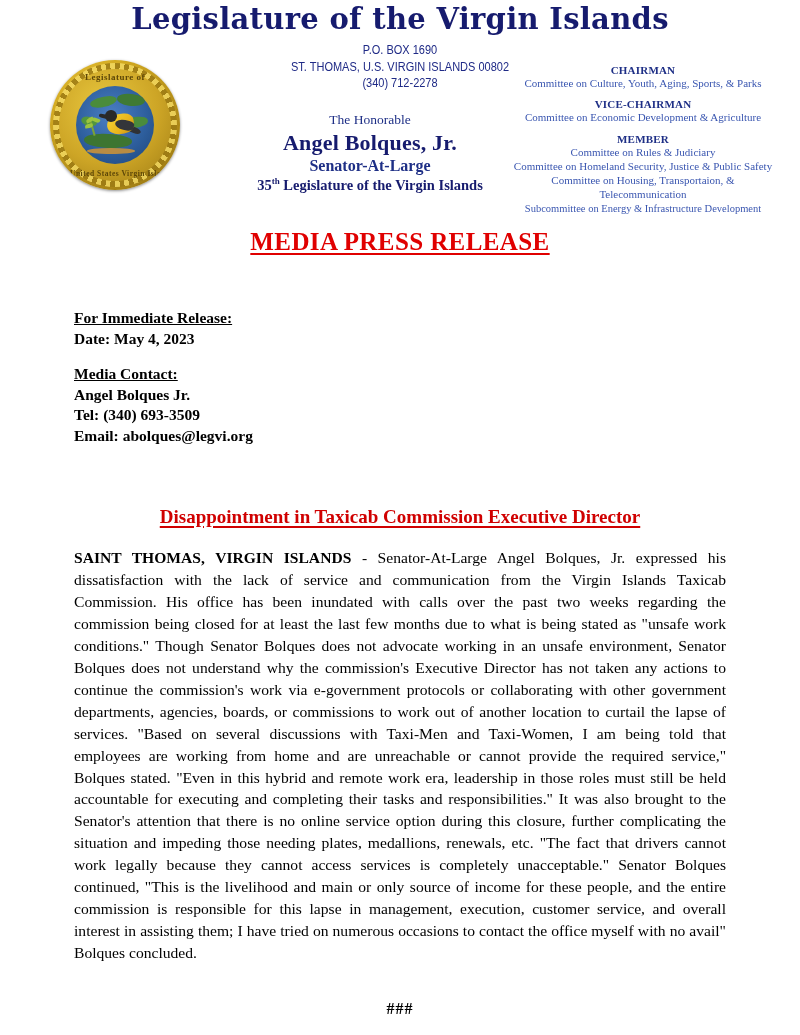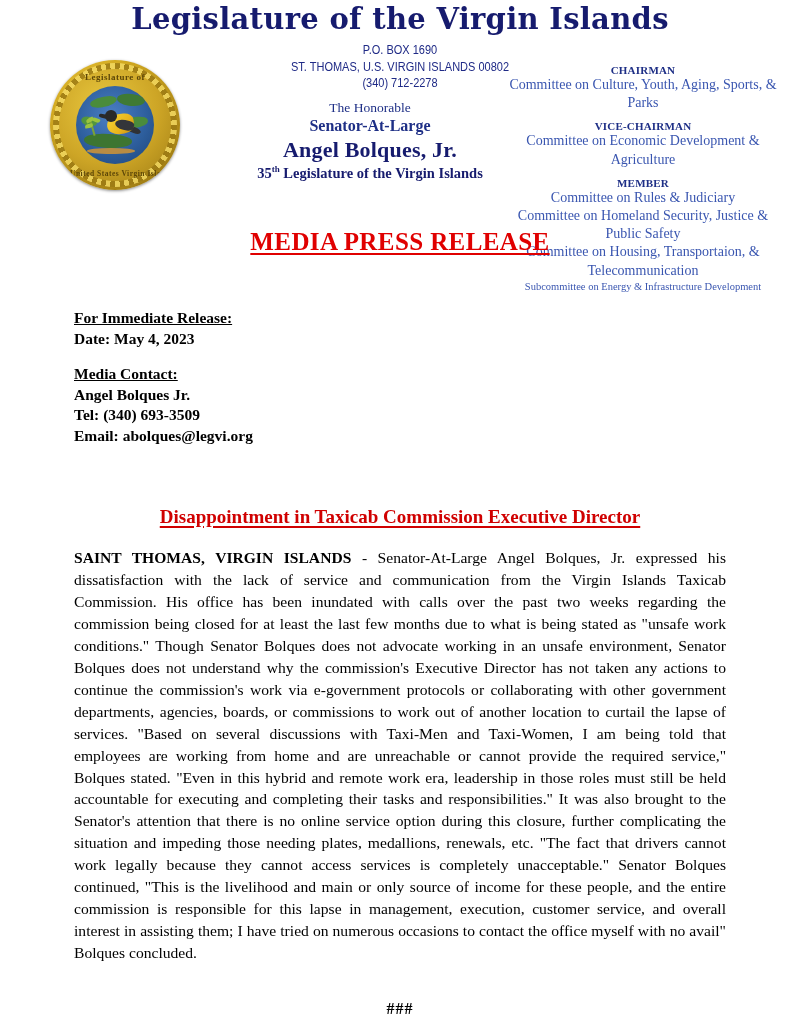--- a/index.html
+++ b/index.html
@@ -228,21 +228,21 @@
   }
   .comm-role {
     font-weight: bold;
     font-size: 11px;
     letter-spacing: 0.2px;
     margin-top: 8px;
     color: #1e2f86;
   }
   .comm-role:first-child { margin-top: 0; }
   .comm-item {
-    font-size: 14px;
+    font-size: 11px;
     line-height: 1.3;
     color: #3a56b0;
   }
   .comm-item.big { font-size: 10.5px; }
 
   
   .doc-body {
     position: absolute;
     left: 74px;
     right: 74px;
@@ -337,24 +337,24 @@
           <div class="bird-body"></div>
           <div class="bird-wing"></div>
           <div class="bird-head"></div>
           <div class="bird-beak"></div>
         </div>
         <div class="seal-text-top">Legislature of</div>
         <div class="seal-text-bottom">the United States Virgin Islands</div>
       </div>
     </div>
 
-    <div style="position:absolute; left:180px; right:240px; top:100px; text-align:center;">
+    <div style="position:absolute; left:180px; right:240px; top:112px; text-align:center;">
       <div style="font-size:13.5px; color:#1e2f86; font-family:'Liberation Serif',serif;">The Honorable</div>
+      <div style="font-size:22px; font-weight:bold; color:#161b6e; margin-top:2px; letter-spacing:0.2px;">Angel Bolques, Jr.</div>
       <div style="font-size:16px; font-weight:bold; color:#1e2f86; margin-top:1px;">Senator-At-Large</div>
-      <div style="font-size:22px; font-weight:bold; color:#161b6e; margin-top:2px; letter-spacing:0.2px;">Angel Bolques, Jr.</div>
       <div style="font-size:14.5px; font-weight:bold; color:#161b6e; margin-top:1px;"><span>35</span><sup>th</sup><span> Legislature of the Virgin Islands</span></div>
     </div>
 
     <div class="committees">
 
       <div class="comm-role">CHAIRMAN</div>
       <div class="comm-item">Committee on Culture, Youth, Aging, Sports, &amp; Parks</div>
 
       <div class="comm-role">VICE-CHAIRMAN</div>
       <div class="comm-item">Committee on Economic Development &amp; Agriculture</div>

